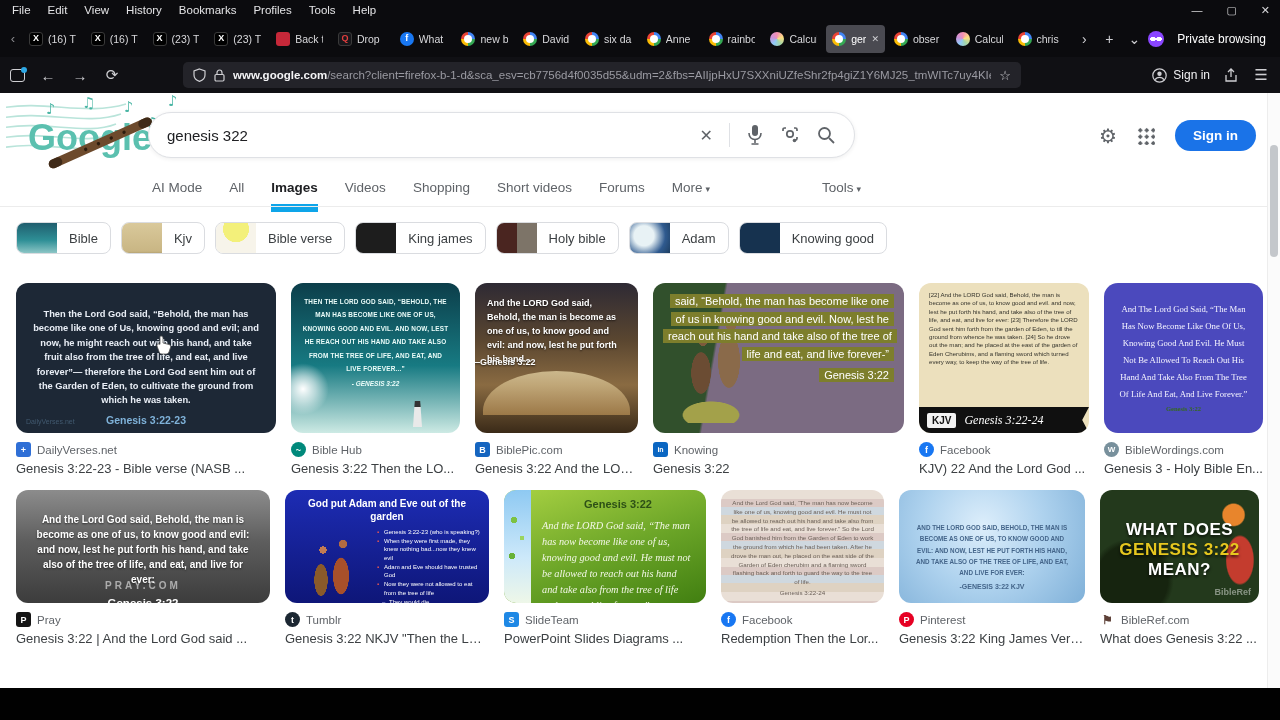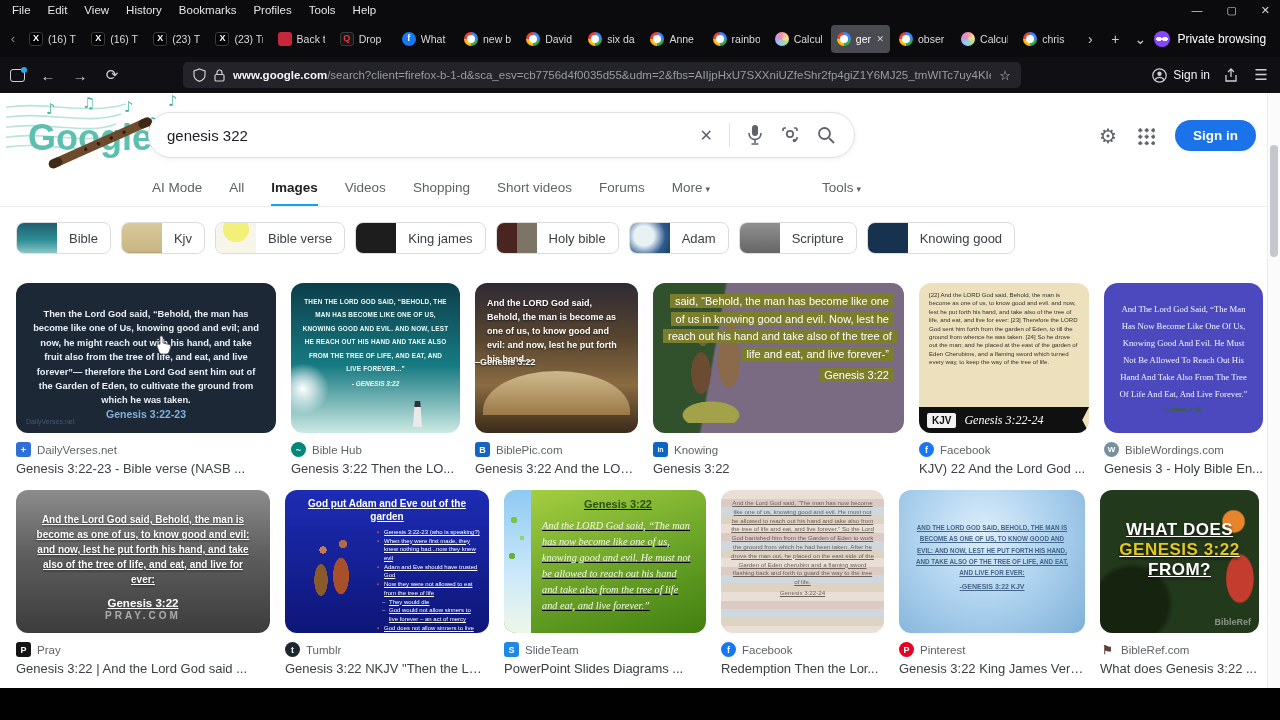--- a/index.html
+++ b/index.html
@@ -33,21 +33,21 @@
   .fav-red { background:#c62839; color:#fff; }
   .fav-dark { background:#17171b; color:#e33e3e; border:1px solid #3a3a3a; }
   .fav-fb { background:#1877f2; color:#fff; border-radius:50%; }
   .fav-g { border-radius:50%;
     background:conic-gradient(#4285f4 0 25%, #34a853 25% 50%, #fbbc05 50% 75%, #ea4335 75% 100%);
     position:relative; }
   .fav-g::after { content:""; position:absolute; inset:3px; background:#fff; border-radius:50%; }
   .fav-wheel { border-radius:50%;
     background:conic-gradient(#f48fb1,#ffe082,#a5d6a7,#90caf9,#ce93d8,#f48fb1); }
   .tab-ctrl { color:#cfcfd3; font-size:14px; width:22px; text-align:center; flex:0 0 auto; }
-  #private { margin-left:auto; display:flex; align-items:center; gap:7px; color:#fff;
+  #private { margin-left:auto; display:flex; align-items:center; gap:13px; color:#fff;
     font-size:12px; padding-right:8px; flex:0 0 auto; }
   .mask-icon { width:16px; height:16px; border-radius:50%;
     background:
       radial-gradient(ellipse 4.5px 3px at 5px 8px,#fff 60%,transparent 62%),
       radial-gradient(ellipse 4.5px 3px at 11px 8px,#fff 60%,transparent 62%),
       #8a46ff; }
 
   #navbar { top:57px; left:0; width:1280px; height:36px; background:#101014;
     display:flex; align-items:center; padding:0 10px; gap:14px; color:#cfcfd3; }
   .nav-ico { font-size:15px; width:18px; text-align:center; flex:0 0 auto; }
@@ -76,21 +76,21 @@
   .gear { font-size:20px; color:#5f6368; }
   .grid-ico { width:18px; height:18px;
     background-image:radial-gradient(#5f6368 1.9px, transparent 2.1px);
     background-size:6.5px 6.5px; background-position:0 0; }
   .signin-btn { background:#1a73e8; color:#fff; font-size:13.5px; font-weight:bold;
     border-radius:17px; padding:8px 18px; }
 
   #navrow { left:152px; top:180px; width:700px; display:flex; gap:27px; font-size:13.5px;
     color:#5f6368; align-items:flex-start; }
   .nav-tab { padding-bottom:9px; white-space:nowrap;text-align:right; }
-  .nav-tab.active { color:#202124; font-weight:bold; border-bottom:3px solid #0ea5e9; }
+  .nav-tab.active { color:#202124; font-weight:bold; border-bottom:8px solid #0ea5e9; }
   .caret { font-size:9px; margin-left:3px; }
   #tools { position:absolute; left:822px; top:180px; font-size:13.5px; color:#5f6368; }
   #divider { top:206px; left:0; width:1280px; height:1px; background:#ececec; }
 
   #chips { left:16px; top:222px; display:flex; gap:10px; }
   .chip { display:flex; align-items:center; border:1px solid #dadce0; border-radius:8px;
     overflow:hidden; background:#fff; height:32px; }
   .chip .thumb { width:40px; height:44px; flex:0 0 auto; }
   .chip .clabel { padding:0 12px; font-size:13px; color:#3c4043; white-space:nowrap; }
   .th0,.th2 { background:linear-gradient(180deg,#1a4a5e,#2e8f96 55%,#bfe3df); }
@@ -101,21 +101,21 @@
   .th6 { background:radial-gradient(circle at 35% 45%,#e8f2f5 0 28%,#2f5a8f 60%,#16324c); }
   .th7 { background:linear-gradient(180deg,#9a9a9a,#5c5c5c); }
   .th8 { background:linear-gradient(135deg,#caa94e,#3a2c12); }
   .th9 { background:#16324f; }
 
   
   .row { left:16px; display:flex; gap:15px; }
   #row1 { top:283px; } #row2 { top:490px; }
   .cell { display:flex; flex-direction:column; }
   .tile { border-radius:12px; overflow:hidden; position:relative; width:100%; }
-  #row1 .tile { height:150px; } #row2 .tile { height:143px;text-decoration:underline; }
+  #row1 .tile { height:150px; } #row2 .tile { height:113px; }
   .cap { margin-top:9px; }
   .src { display:flex; align-items:center; gap:6px; font-size:11.5px; color:#5f6368; }
   .cfav { width:15px; height:15px; border-radius:3px; display:flex; align-items:center;
     justify-content:center; font-size:9px; font-weight:bold; color:#fff; flex:0 0 auto; }
   .title { margin-top:4px; font-size:13px; color:#3c4043; white-space:nowrap;
     overflow:hidden; text-overflow:ellipsis; }
 
   .w260{width:260px}.w169{width:169px}.w163{width:163px}.w251{width:251px}
   .w170{width:170px}.w159{width:159px}.w254{width:254px}.w204{width:204px}
   .w202{width:202px}.w186{width:186px}
@@ -123,21 +123,21 @@
   .fv-dv{background:#2f6fd6;} .fv-bh{background:#00897b;border-radius:50%;}
   .fv-bp{background:#1565c0;} .fv-li{background:#0a66c2;font-size:7px;}
   .fv-fb{background:#1877f2;border-radius:50%;} .fv-bw{background:#78909c;border-radius:50%;font-size:8px;}
   .fv-pr{background:#141414;} .fv-tb{background:#1c2732;border-radius:50%;}
   .fv-st{background:#1e88e5;} .fv-pi{background:#e60023;border-radius:50%;}
   .fv-br{background:transparent;color:#5d4037;font-size:12px;}
 
   
   .c11 { background:#1d2836; color:#e9eef6; text-align:center; padding:24px 14px 0; }
   .c11 .verse { font-size:9.3px; line-height:1.55; font-weight:bold; }
-  .c11 .ref { font-size:10.5px; font-weight:bold; color:#7fb2d9; }
+  .c11 .ref { margin-top:6px; font-size:10.5px; font-weight:bold; color:#7fb2d9; }
   .c11 .wm { position:absolute; left:10px; bottom:8px; font-size:7px; color:#41596f; }
   .c11 .cursor { position:absolute; left:140px; top:52px; }
 
   .c12 { background:linear-gradient(180deg,#0c3e4a 0%,#177a82 55%,#cdeae4 100%);
     color:#eafcf9; text-align:center; padding:12px 10px 0; }
   .c12 .verse { font-size:6.4px; line-height:2.1; font-weight:bold; letter-spacing:.2px; }
   .c12 .ref { margin-top:4px; font-size:6.5px; font-style:italic; font-weight:bold; }
   .c12 .glow { position:absolute; left:-14px; bottom:18px; width:52px; height:52px; border-radius:50%;
     background:radial-gradient(circle,#ffffff 0%,rgba(255,255,255,.55) 35%,transparent 70%); }
   .c12 .tower { position:absolute; right:38px; bottom:6px; width:9px; height:26px;
@@ -462,24 +462,20 @@
     </div>
   <div class="chip">
       <span class="thumb th5"></span>
       <span class="clabel">Holy bible</span>
     </div>
   <div class="chip">
       <span class="thumb th6"></span>
       <span class="clabel">Adam</span>
     </div>
   <div class="chip">
-      <span class="thumb th7"></span>
-      <span class="clabel">Scripture</span>
-    </div>
-  <div class="chip">
       <span class="thumb th9"></span>
       <span class="clabel">Knowing good</span>
     </div>
 </div>
 
 <div id="row1" class="row abs">
 
   <div class="cell w260">
     <div class="tile c11">
       <div class="verse">Then the Lord God said, “Behold, the man has become like one of Us, knowing good and evil; and now, he might reach out with his hand, and take fruit also from the tree of life, and eat, and live forever”— therefore the Lord God sent him out of the Garden of Eden, to cultivate the ground from which he was taken.</div>
@@ -656,21 +652,21 @@
           <span>Pinterest</span>
         </div>
       <div class="title">Genesis 3:22 King James Vers...</div>
     </div>
   </div>
 
   <div class="cell w159">
     <div class="tile c26">
       <div class="l1">WHAT DOES</div>
       <div class="l2">GENESIS 3:22</div>
-      <div class="l3">FROM?</div>
+      <div class="l3">MEAN?</div>
       <div class="wm">BibleRef</div>
     </div>
     <div class="cap">
       <div class="src">
           <span class="cfav fv-br">⚑</span>
           <span>BibleRef.com</span>
         </div>
       <div class="title">What does Genesis 3:22 ...</div>
     </div>
   </div>

